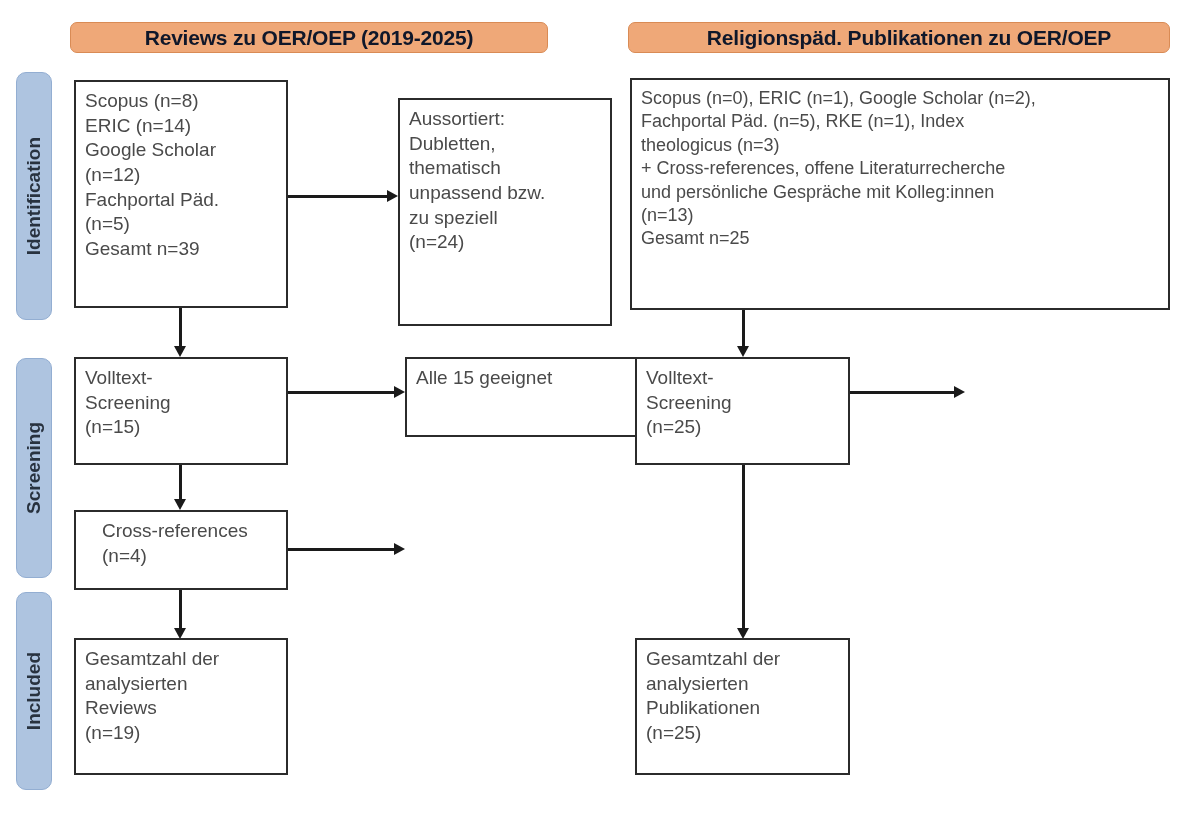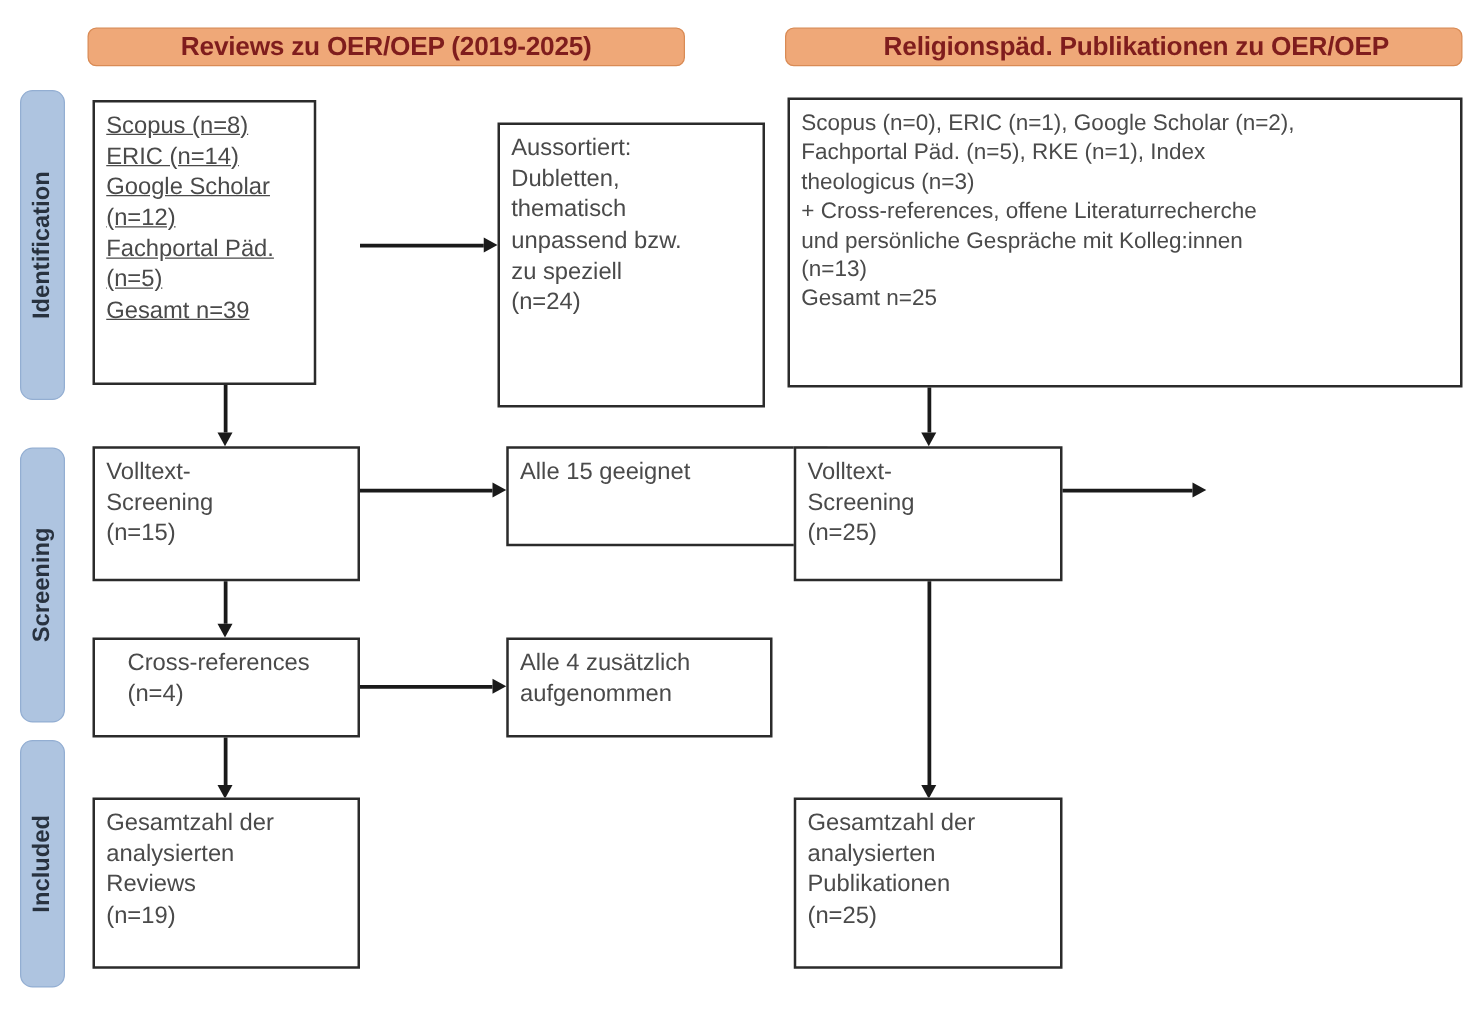--- a/index.html
+++ b/index.html
@@ -18,21 +18,21 @@
     background: #ffffff;
     overflow: hidden;
   }
 
   
   .banner {
     position: absolute;
     background: #efa878;
     border: 1px solid #d98b55;
     border-radius: 7px;
-    color: #7f1d1d;
+    color: #0f172a;
     font-weight: bold;
     font-size: 21px;
     letter-spacing: -0.2px;
     display: flex;
     align-items: center;
     justify-content: center;
     box-sizing: border-box;
     white-space: nowrap;
   }
 
@@ -114,21 +114,21 @@
   </div>
 
   <div class="stage-pill" style="left:16px; top:358px; width:36px; height:220px;">
     <span class="stage-label">Screening</span>
   </div>
 
   <div class="stage-pill" style="left:16px; top:592px; width:36px; height:198px;">
     <span class="stage-label">Included</span>
   </div>
 
-  <div class="box" style="left:74px; top:80px; width:179px; height:228px;text-decoration:underline;">Scopus (n=8)
+  <div class="box" style="left:74px; top:80px; width:214px; height:228px;">Scopus (n=8)
 ERIC (n=14)
 Google Scholar
 (n=12)
 Fachportal Päd.
 (n=5)
 Gesamt n=39</div>
 
   <div class="box" style="left:398px; top:80px; width:214px; height:228px;margin-top:18px;">Aussortiert:
 Dubletten,
 thematisch
@@ -150,22 +150,20 @@
 
   <div class="hline" style="left:288px; top:391px; width:106px;"></div>
   <div class="arrow-right" style="left:394px; top:386px;"></div>
 
   <div class="vline" style="left:179px; top:465px; height:34px;"></div>
   <div class="arrow-down" style="left:174px; top:499px;"></div>
 
   <div class="box" style="left:74px; top:510px; width:214px; height:80px;padding-left:26px;">Cross-references
 (n=4)</div>
 
-  <div class="box" style="left:405px; top:510px; width:213px; height:80px;">Alle 4 zusätzlich
-aufgenommen</div>
 
   <div class="hline" style="left:288px; top:548px; width:106px;"></div>
   <div class="arrow-right" style="left:394px; top:543px;"></div>
 
   <div class="vline" style="left:179px; top:590px; height:38px;"></div>
   <div class="arrow-down" style="left:174px; top:628px;"></div>
 
   <div class="box" style="left:74px; top:638px; width:214px; height:137px;">Gesamtzahl der
 analysierten
 Reviews

